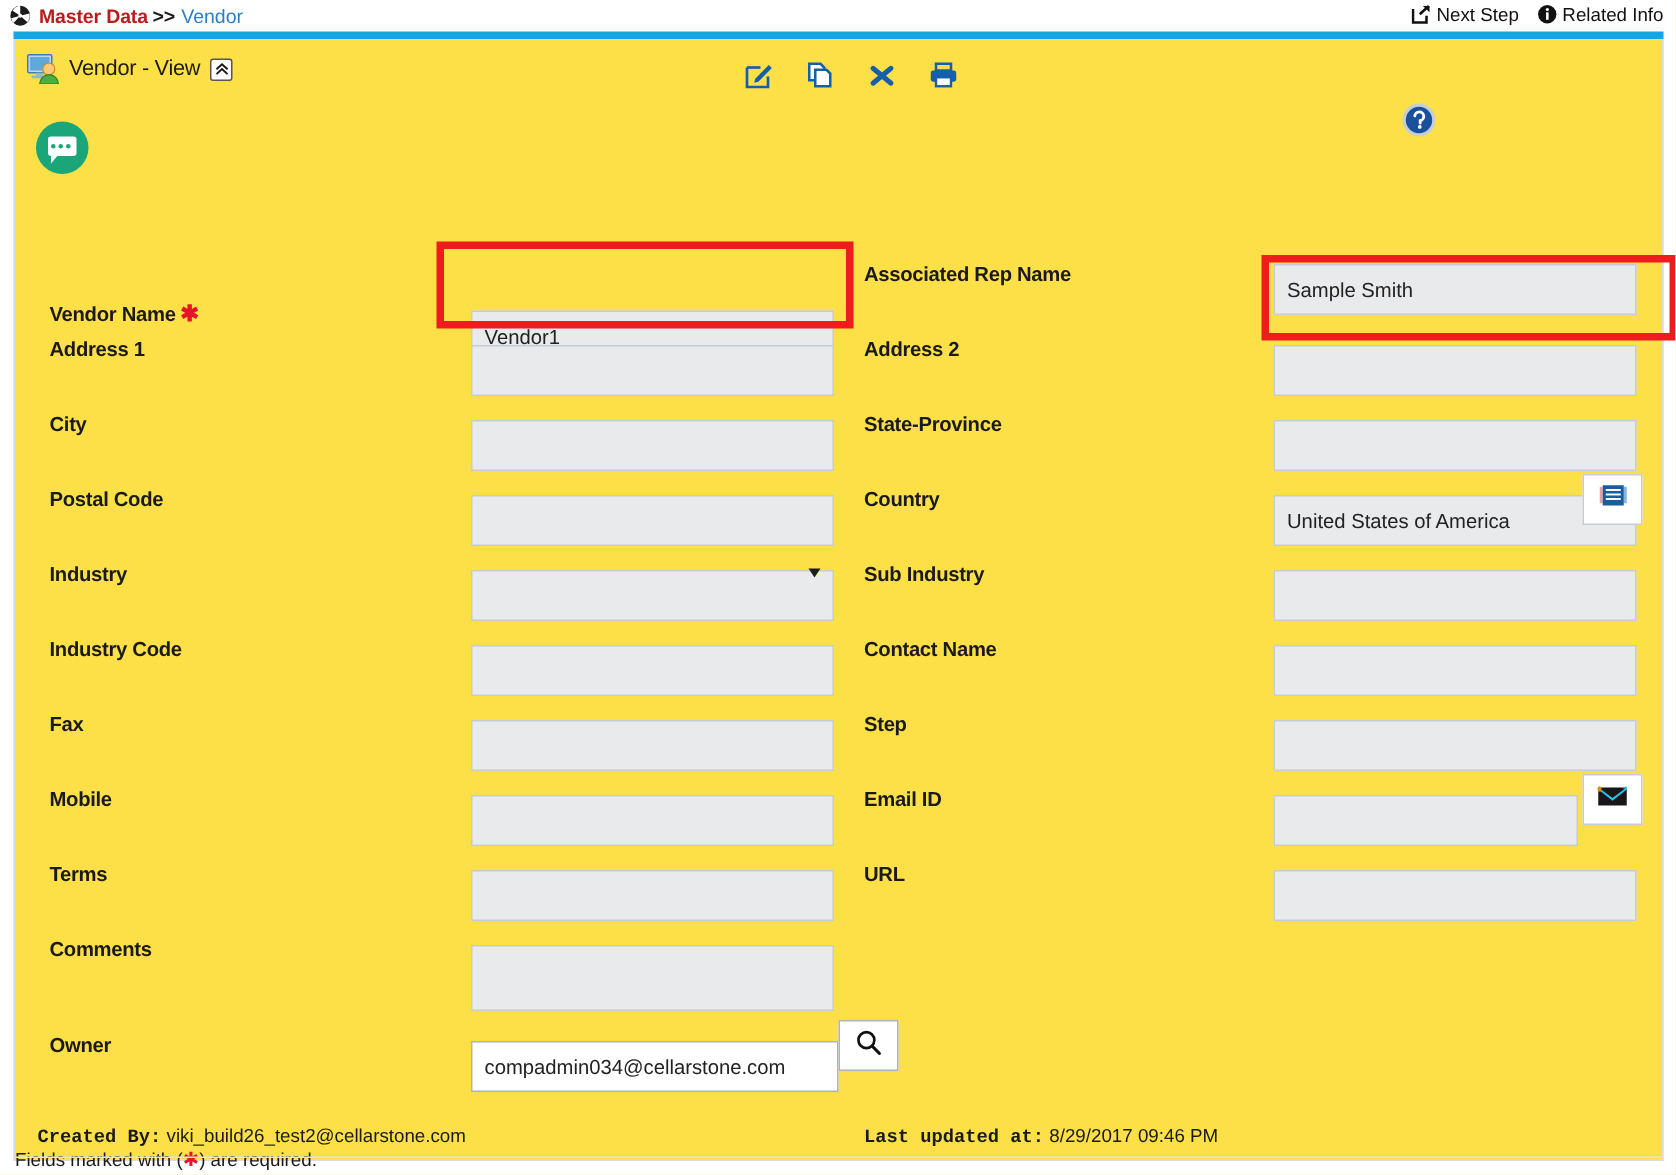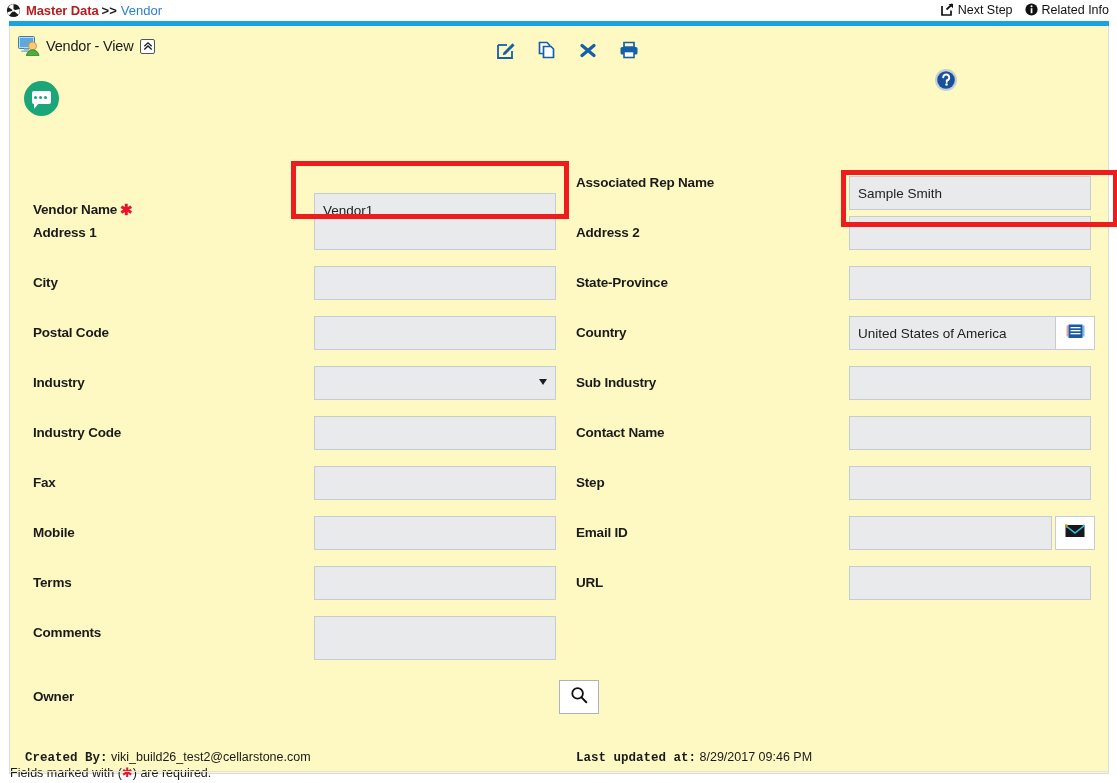--- a/index.html
+++ b/index.html
@@ -54,21 +54,21 @@
   #accent-bar {
     position: absolute; top: 21px; left: 9px;
     width: 1100px; height: 5px;
     background: #19a3e0;
   }
 
   
   #card {
     position: absolute; top: 26px; left: 9px;
     width: 1100px; height: 748px;
-    background: #fef9c3;
+    background: #fde047;
     border: 1px solid #d8dde3;
     border-top: none;
   }
 
   
   #title-row {
     position: absolute; top: 6px; left: 0; width: 1100px; height: 34px;
   }
   #view-title {
     position: absolute; left: 8px; top: 4px;
@@ -137,21 +137,21 @@
     position: absolute; left: 0; top: 9px;
     font-size: 13.5px; font-weight: bold; color: #1a1a1a;
     white-space: nowrap; letter-spacing: -0.2px;
   }
   .req-star {
     color: #e8132b; font-size: 15px; margin-left: 3px;
     vertical-align: text-top; line-height: 1;
   }
 
   .fld {
-    position: absolute; left: 0; top: 0;
+    position: absolute; left: 0; top: 14px;
     height: 34px; width: 242px;
     background: #e9eaec;
     border: 1px solid #c6ccd4;
     font-size: 13.5px; color: #222;
     padding: 0 8px; outline: none;
     font-family: "Liberation Sans", sans-serif;
   }
   .fld::placeholder { color: #888; }
   .fld.white { background: #ffffff; border-color: #adb3bb; }
 
@@ -440,20 +440,21 @@
         <input class="fld" style="left: 273px;" value="">
       </div>
 
       <div class="frow" style="left:23px; top:480px; width:530px; height:60px;">
         <span class="flabel">Comments</span>
         <textarea class="fld" style="left: 281px;"></textarea>
       </div>
 
       <div class="frow" style="left:23px; top:544px; width:600px;">
         <span class="flabel">Owner</span>
+        <input class="fld white" style="left: 281px; width: 245px;" value="compadmin034@cellarstone.com">
         <span class="adj-btn" style="left:526px; border-color:#adb3bb;">
           <span>
             <svg width="18" height="18" viewBox="0 0 18 18">
               <circle cx="7.6" cy="7.4" r="5.3" fill="none" stroke="#111" stroke-width="1.8"></circle>
               <path d="M11.5 11.4 L16.3 16.3" stroke="#111" stroke-width="2" stroke-linecap="round"></path>
             </svg>
           </span>
         </span>
       </div>
 

